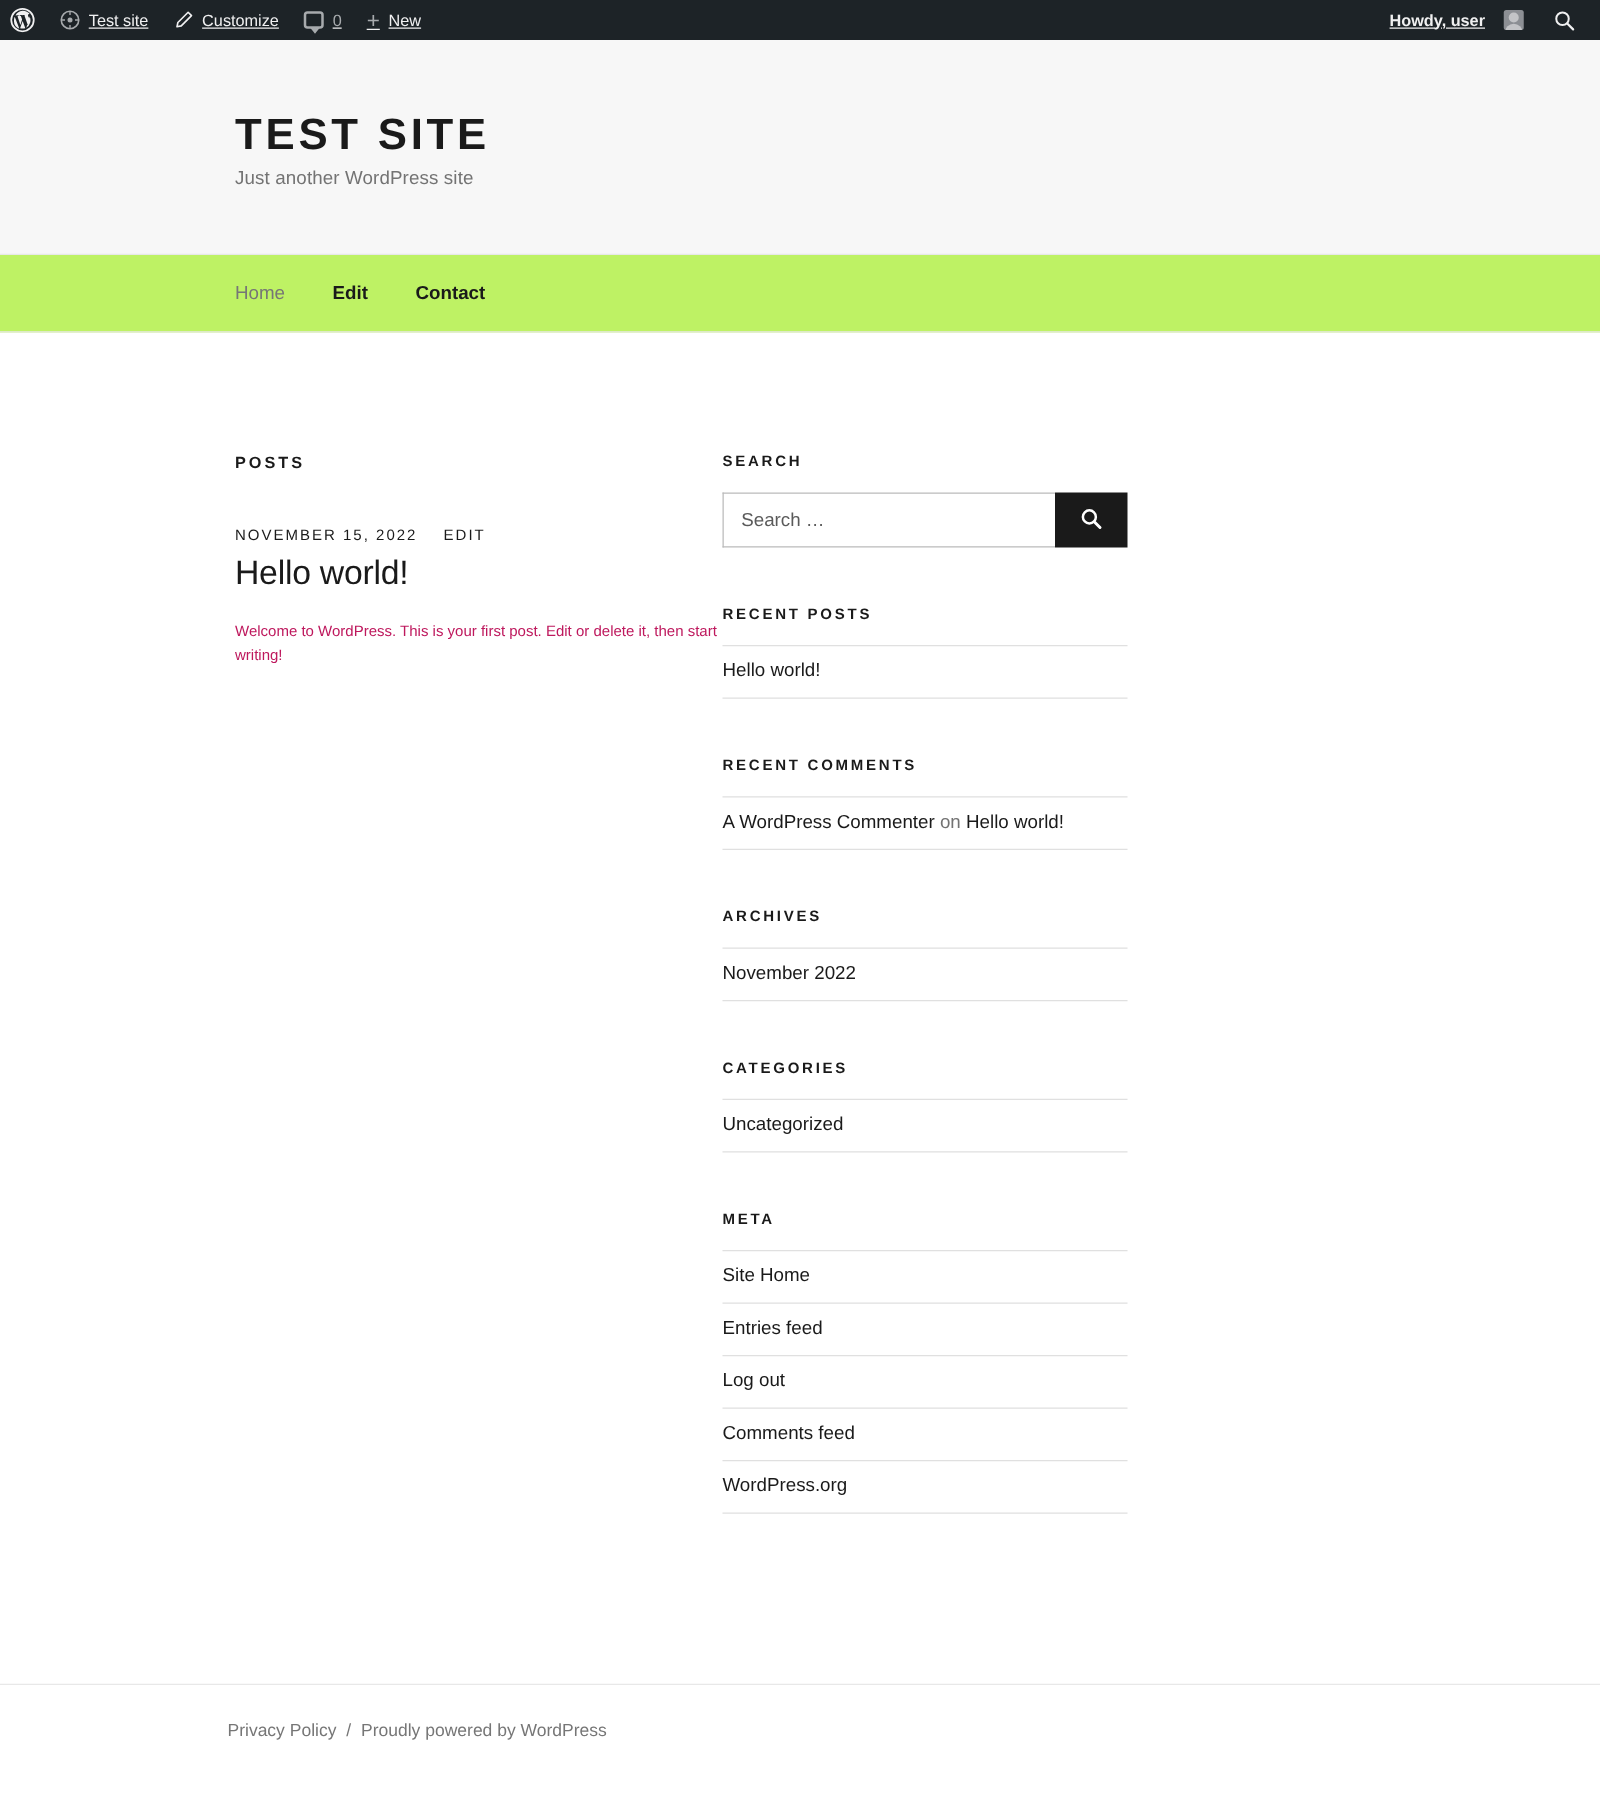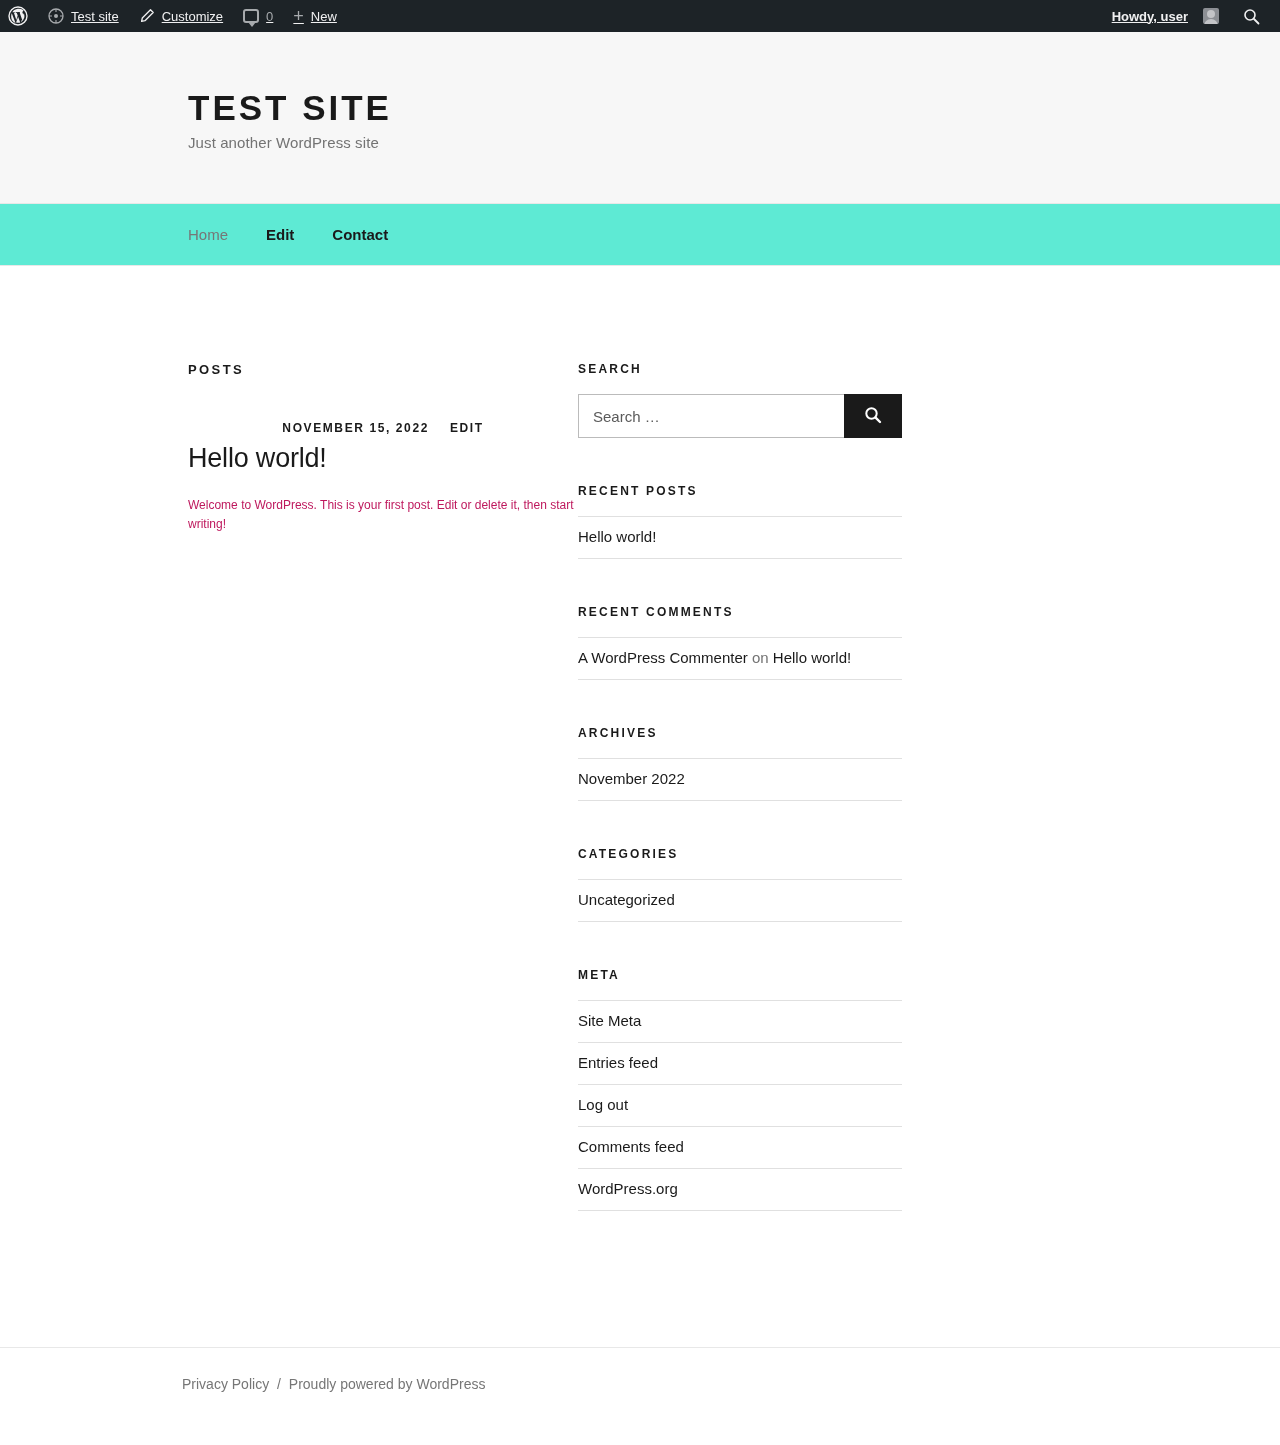--- a/index.html
+++ b/index.html
@@ -95,21 +95,21 @@
     font-size: 15px;
     color: #737373;
     margin: 0;
     padding-left: 188px;
     letter-spacing: .1px;
   }
 
   
   .nav-bar {
     border-bottom: 1px solid #e8e8e8;
-    background: #5eead4;
+    background: #bef264;
   }
   .nav-inner {
     display: flex;
     align-items: center;
     padding: 22px 0 22px 188px;
     gap: 38px;
   }
   .nav-item {
     font-size: 15px;
     font-weight: 700;
@@ -128,24 +128,23 @@
   .posts-label {
     font-size: 13px;
     letter-spacing: 2.4px;
     font-weight: 700;
     text-transform: uppercase;
     margin: 0 0 44px 0;
   }
   .entry-meta {
     font-size: 12px;
     letter-spacing: 1.6px;
-    font-weight: 700;
+    font-weight: 400;
     text-transform: uppercase;
     margin-bottom: 8px;
-    text-align: center;
   }
   .entry-meta a { color: #1a1a1a; text-decoration: none; }
   .entry-meta .edit { margin-left: 16px; }
   .entry-title {
     font-size: 27px;
     font-weight: 400;
     margin: 0 0 22px 0;
     color: #1a1a1a;
     letter-spacing: -.2px;
   }
@@ -353,21 +352,21 @@
         <li>
           <a href="#">Uncategorized</a>
         </li>
       </ul>
     </section>
 
     <section class="widget">
       <h3 class="widget-title">Meta</h3>
       <ul class="wlist">
         <li>
-          <a href="#">Site Meta</a>
+          <a href="#">Site Home</a>
         </li>
         <li>
           <a href="#">Entries feed</a>
         </li>
         <li>
           <a href="#">Log out</a>
         </li>
         <li>
           <a href="#">Comments feed</a>
         </li>

